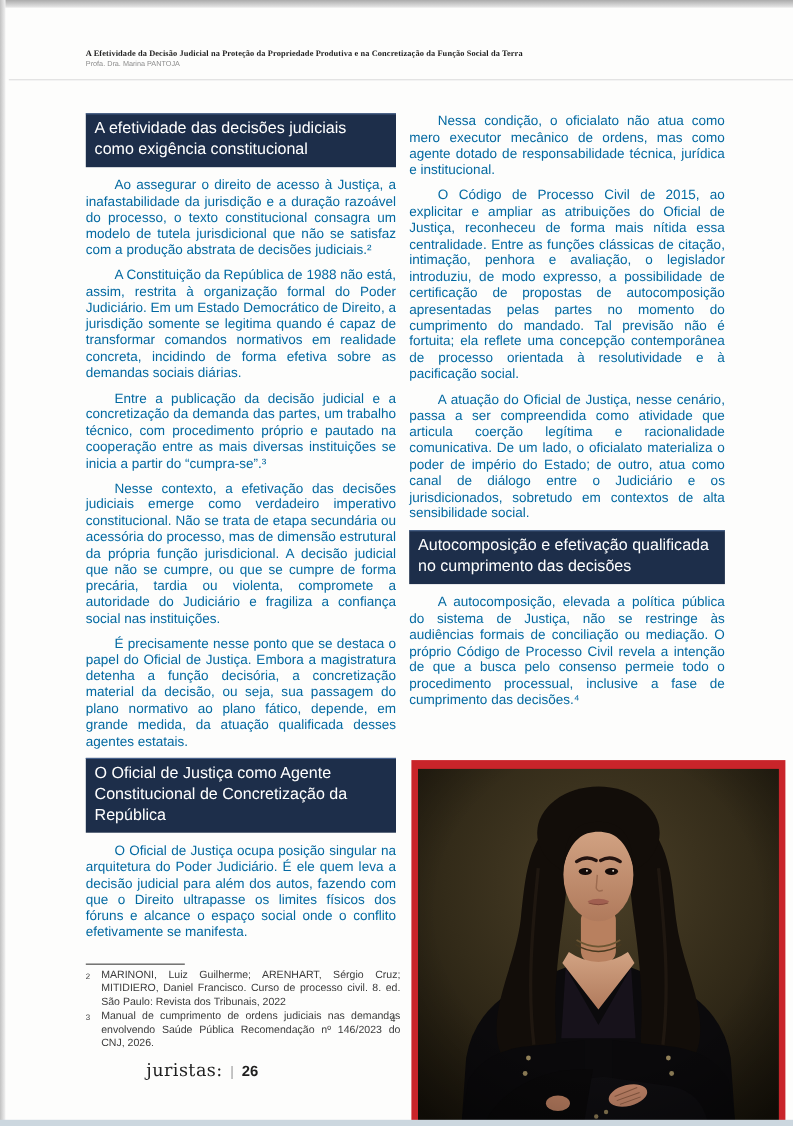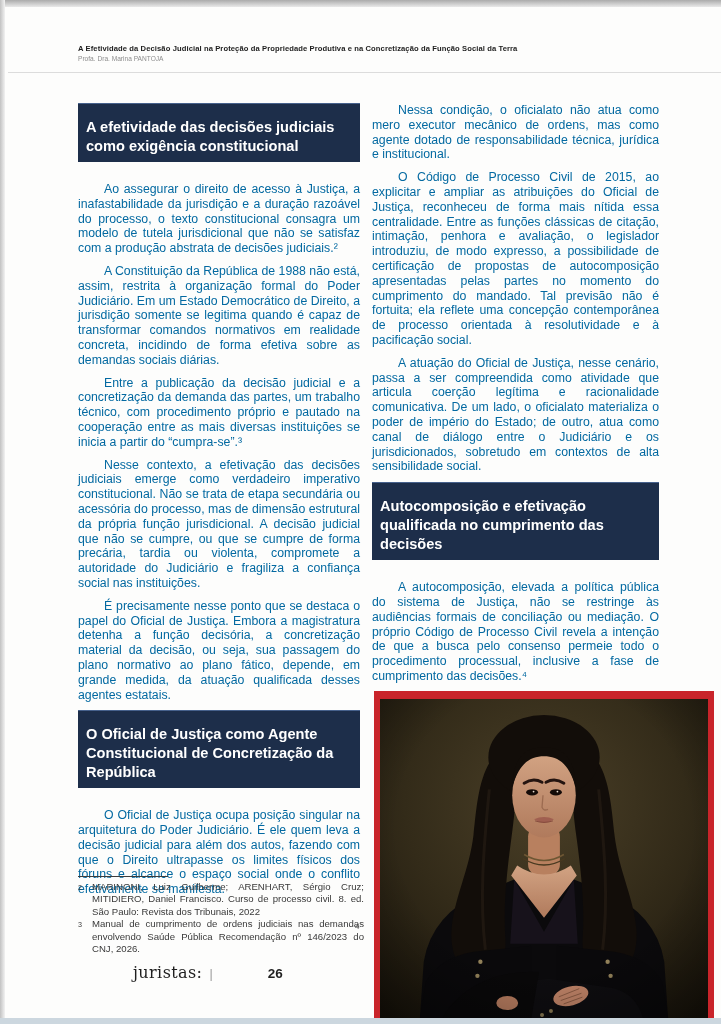--- a/index.html
+++ b/index.html
@@ -10,47 +10,47 @@
   }
   .page{position:absolute;inset:0;background:#fdfdfc;}
   .edge-top{position:absolute;left:0;top:0;right:0;height:7px;
     background:linear-gradient(#ababab,#e9e9e9);z-index:8;}
   .edge-left{position:absolute;left:0;top:0;bottom:0;width:5px;
     background:linear-gradient(90deg,#c2c2c2,#f2f2f2);z-index:8;}
   .edge-bottom{position:absolute;left:0;right:0;bottom:0;height:6px;
     background:#ccd7df;z-index:9;}
 
   .hdr{position:absolute;left:78px;top:44px;width:600px;}
-  .hdr-title{font-size:7.6px;font-weight:bold;color:#1d1d1d;letter-spacing:.1px;}
+  .hdr-title{font-size:7.6px;font-weight:bold;color:#1d1d1d;letter-spacing:.1px;font-family:Liberation Serif, serif;}
   .hdr-author{font-size:6.6px;color:#8d8d8d;margin-top:2px;}
   .hdr-rule{position:absolute;left:8px;right:0;top:72px;height:1px;background:#dcdcdc;}
 
   .col{position:absolute;top:103px;}
   .col-left{left:78px;width:282px;}
   .col-right{left:372px;width:287px;}
 
   p.body{font-size:12.3px;line-height:14.8px;color:#0369a1;
     text-align:justify;text-indent:26px;margin:0 0 8px 0;}
   .hbox{background:#1d2e4a;border-top:1px solid #46618c;color:#ffffff;
-    font-weight:bold;font-size:14.6px;line-height:19px;
-    padding:14px 8px 6px 8px;margin:0 0 20px 0;}
+    font-weight:normal;font-size:14.6px;line-height:19px;
+    padding:4px 8px 6px 8px;margin:0 0 9px 0;}
   .hbox.mt{margin-top:3px;}
 
   .footnotes{position:absolute;left:78px;top:876px;width:286px;
     font-size:9.6px;line-height:12.4px;color:#3a3a3a;z-index:3;}
   .fn-rule{width:90px;border-top:1.5px solid #3c3c3c;margin:0 0 4px 0;}
   .fn{display:flex;}
   .fn-num{flex:0 0 14px;font-size:7.2px;padding-top:1px;}
   .fn-text{flex:1;text-align:justify;}
 
   .footer{position:absolute;left:133px;top:963px;display:flex;
     align-items:baseline;gap:7px;z-index:3;}
   .brand{font-family:"DejaVu Serif", serif;font-size:16px;color:#1f1f1f;letter-spacing:.4px;}
   .pipe{color:#9a9a9a;font-size:12.5px;}
-  .pagenum{font-weight:bold;font-size:13.5px;color:#1f1f1f;margin-left:48px;}
+  .pagenum{font-weight:bold;font-size:13.5px;color:#1f1f1f;}
 
   .fn4{position:absolute;left:355px;top:922px;font-size:8px;color:#4a4a4a;z-index:4;}
 
   .photo-frame{position:absolute;left:374px;top:691px;width:340px;height:329px;
     background:#c9242a;z-index:5;}
   .photo{position:absolute;left:6px;top:8px;right:6px;bottom:0;
     background:#241e12;overflow:hidden;}
   .photo svg{display:block;width:100%;height:100%;}
 </style>
 </head>

